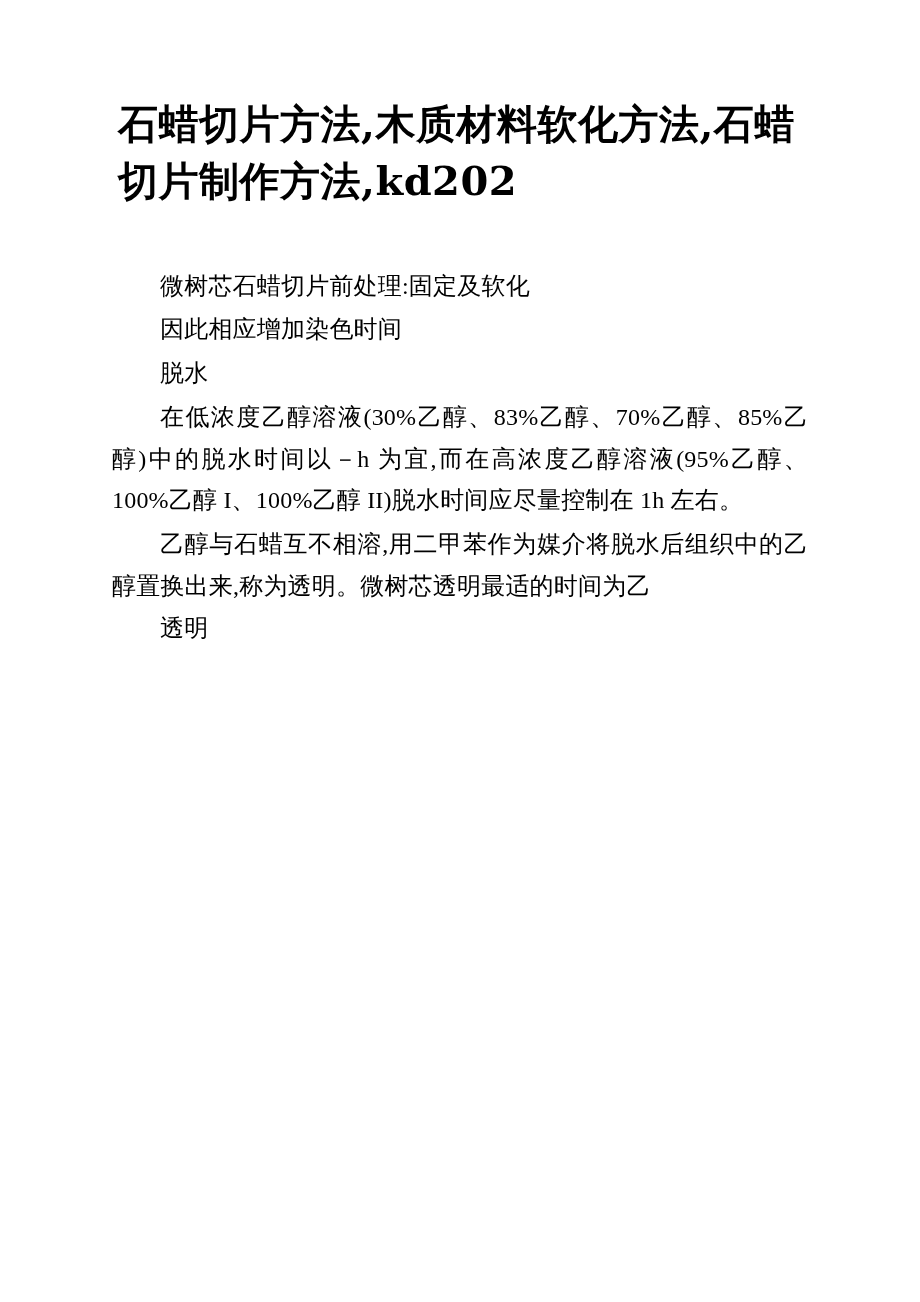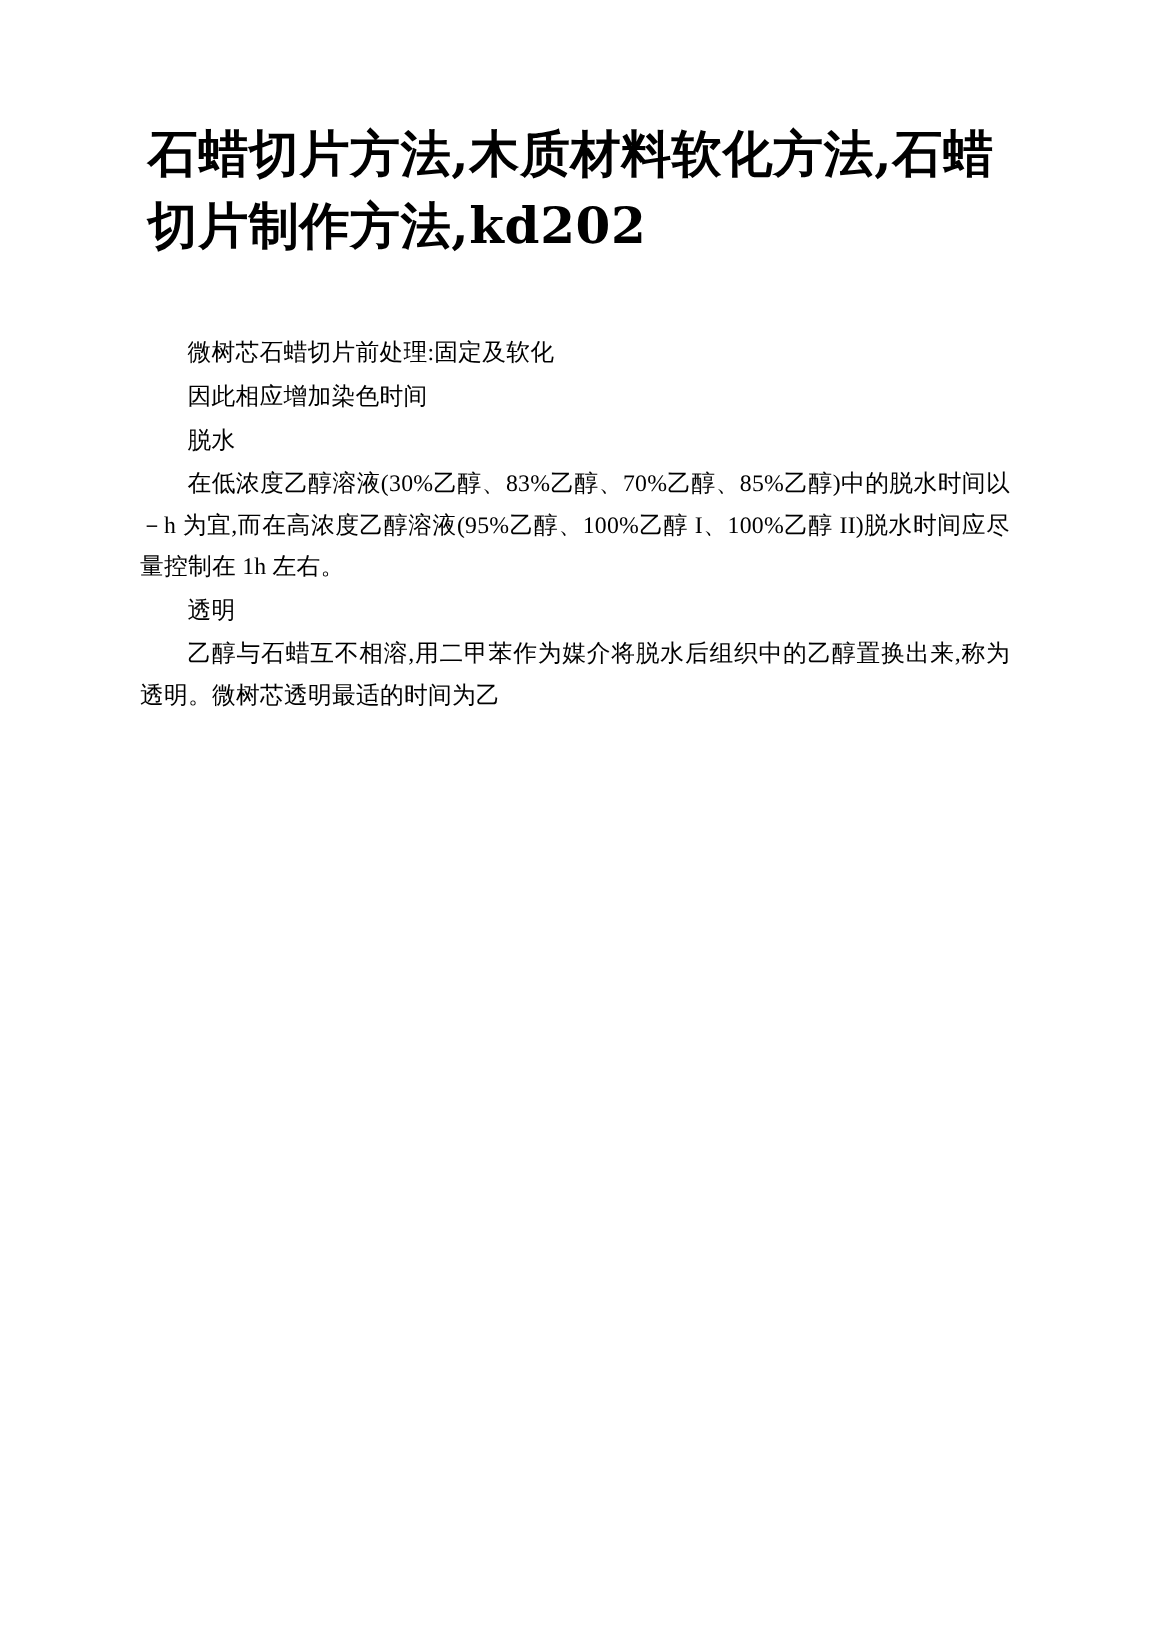--- a/index.html
+++ b/index.html
@@ -25,21 +25,21 @@
     font-family: "DejaVu Serif", "Liberation Serif", serif;
     font-weight: bold;
     font-size: 40px;
     line-height: 1.42;
     text-align: left;
     letter-spacing: 0.5px;
     margin: 0 0 56px 0;
     padding: 0 6px;
   }
   .body-text {
-    font-size: 19px;
+    font-size: 24px;
     line-height: 1.74;
     text-align: justify;
     text-justify: inter-ideograph;
     letter-spacing: 0.2px;
   }
   .para {
     margin: 0 0 2px 0;
     text-indent: 2em;
   }
   .para.tight {
@@ -51,17 +51,17 @@
 
 <div class="page">
 
   <h1 class="doc-title">石蜡切片方法,木质材料软化方法,石蜡切片制作方法,kd202</h1>
 
   <div class="body-text">
     <p class="para">微树芯石蜡切片前处理:固定及软化</p>
     <p class="para">因此相应增加染色时间</p>
     <p class="para">脱水</p>
     <p class="para">在低浓度乙醇溶液(30%乙醇、83%乙醇、70%乙醇、85%乙醇)中的脱水时间以－h 为宜,而在高浓度乙醇溶液(95%乙醇、100%乙醇 I、100%乙醇 II)脱水时间应尽量控制在 1h 左右。</p>
+    <p class="para tight">乙醇与石蜡互不相溶,用二甲苯作为媒介将脱水后组织中的乙醇置换出来,称为透明。微树芯透明最适的时间为乙</p>
     <p class="para">透明</p>
-    <p class="para tight">乙醇与石蜡互不相溶,用二甲苯作为媒介将脱水后组织中的乙醇置换出来,称为透明。微树芯透明最适的时间为乙</p>
   </div>
 
 </div>
 
 </body></html>

